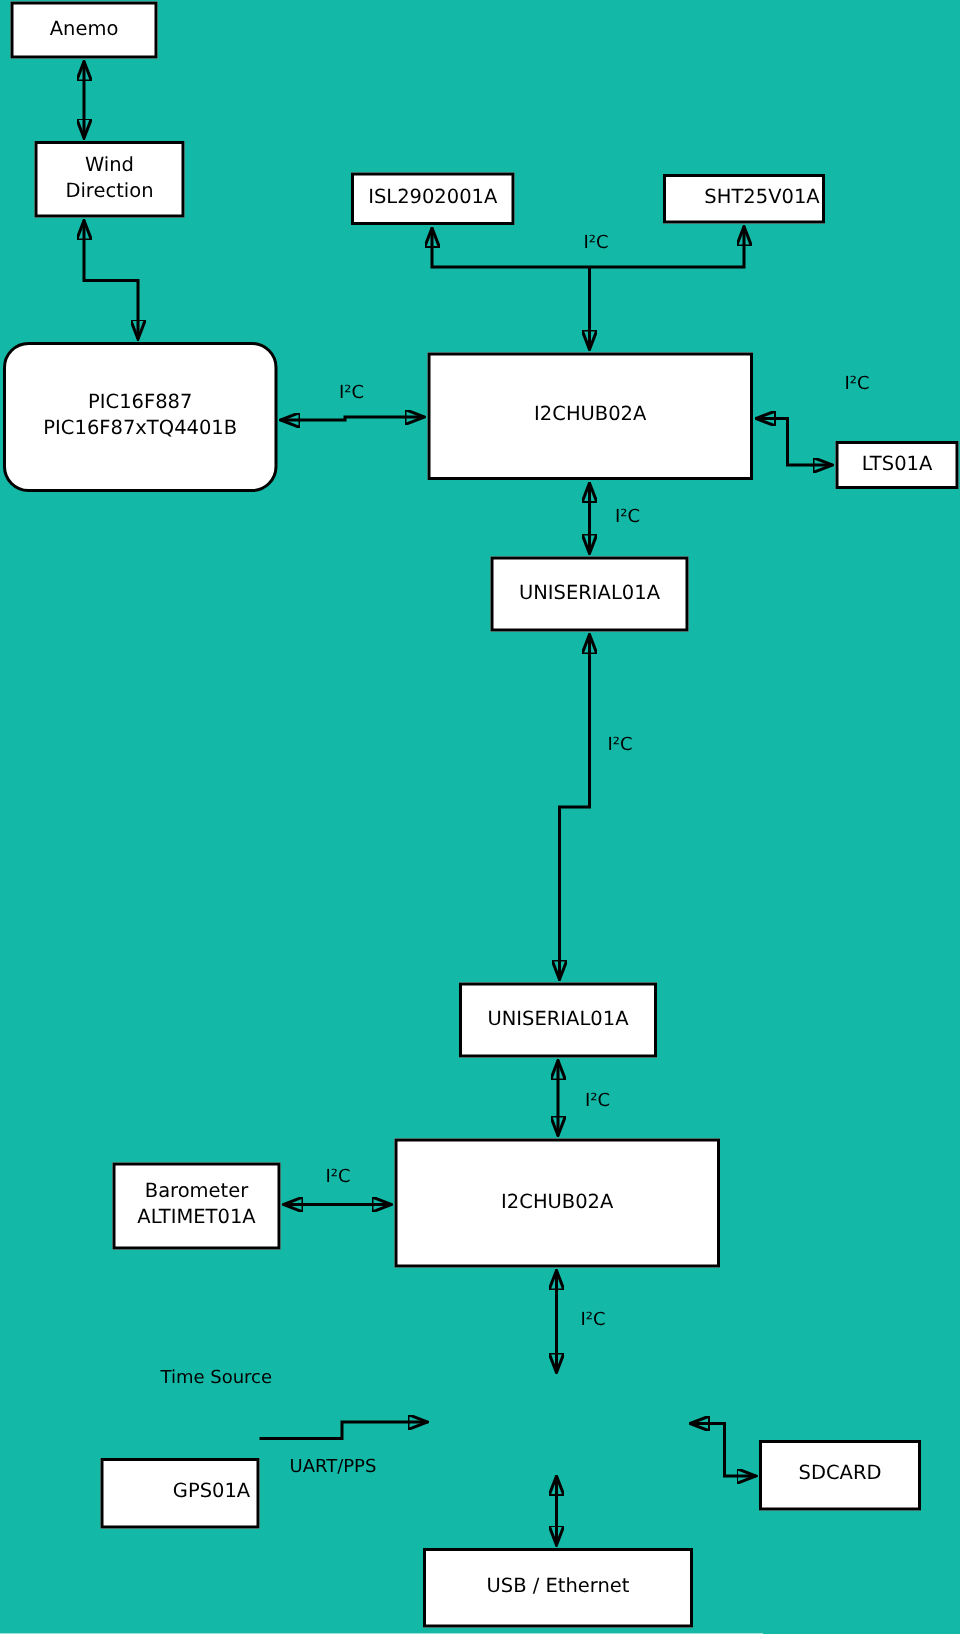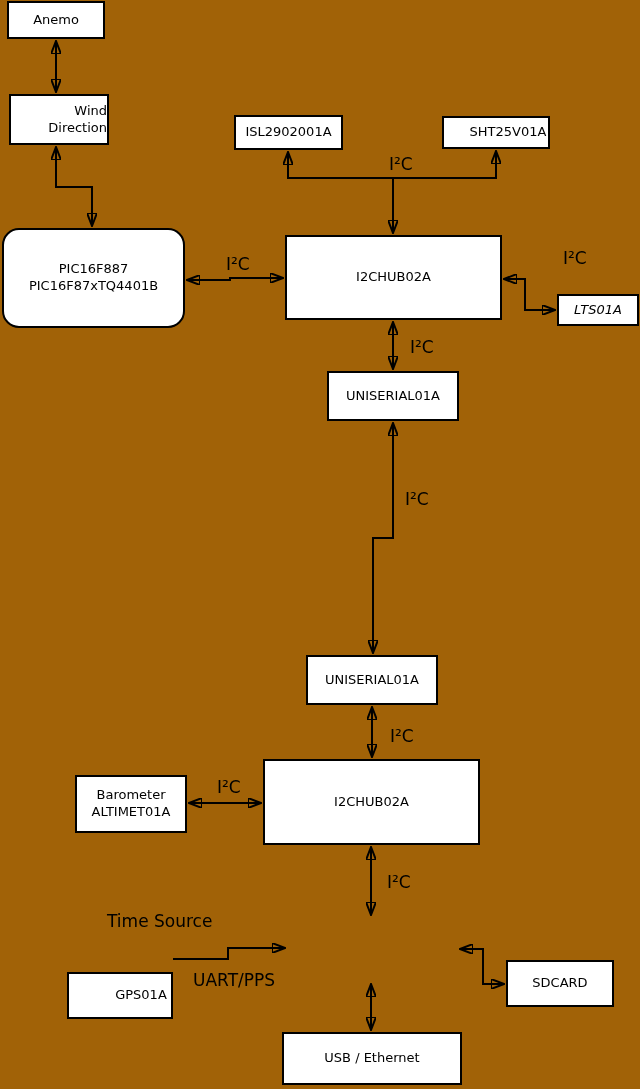--- a/index.html
+++ b/index.html
@@ -5,63 +5,63 @@
   html, body {
     margin: 0;
     padding: 0;
     background: #ffffff;
     font-family: "DejaVu Sans", sans-serif;
   }
   #canvas {
     position: relative;
     width: 640px;
     height: 1089px;
-    background: #a16207;
+    background: #14b8a6;
     overflow: hidden;
   }
   .node {
     position: absolute;
     box-sizing: border-box;
     border: 2px solid #000000;
     background: #ffffff;
     display: flex;
     flex-direction: column;
     align-items: center;
     justify-content: center;
     font-size: 13px;
     line-height: 1.3;
     color: #000000;
     text-align: center;
     white-space: nowrap;
   }
   .edge-label {
     position: absolute;
-    font-size: 17px;
+    font-size: 12px;
     color: #000000;
     white-space: nowrap;
   }
   #edges {
     position: absolute;
     left: 0;
     top: 0;
     pointer-events: none;
   }
   #edges path {
     fill: none;
     stroke: #000000;
     stroke-width: 2;
   }
   
   .n-anemo        { left: 7px;   top: 1px;    width: 98px;  height: 38px; }
-  .n-wind         { left: 9px;   top: 94px;   width: 100px; height: 51px; align-items: flex-end; }
+  .n-wind         { left: 23px;   top: 94px;   width: 100px; height: 51px; }
   .n-pic          { left: 2px;   top: 228px;  width: 183px; height: 100px; border-radius: 17px; }
   .n-isl          { left: 234px; top: 115px;  width: 109px; height: 35px; }
   .n-sht          { left: 442px; top: 116px;  width: 108px; height: 33px; padding-left: 24px; }
   .n-hub1         { left: 285px; top: 235px;  width: 217px; height: 85px; }
-  .n-lts          { left: 557px; top: 294px;  width: 82px;  height: 32px; font-style: italic; }
+  .n-lts          { left: 557px; top: 294px;  width: 82px;  height: 32px; }
   .n-uni1         { left: 327px; top: 371px;  width: 132px; height: 50px; }
   .n-uni2         { left: 306px; top: 655px;  width: 132px; height: 50px; }
   .n-hub2         { left: 263px; top: 759px;  width: 217px; height: 86px; }
   .n-baro         { left: 75px;  top: 775px;  width: 112px; height: 58px; }
   .n-armpc        { left: 287px; top: 917px;  width: 171px; height: 65px; }
   .n-gps          { left: 67px;  top: 972px;  width: 106px; height: 47px; padding-left: 42px; }
   .n-sdcard       { left: 506px; top: 960px;  width: 108px; height: 47px; }
   .n-usb          { left: 282px; top: 1032px; width: 180px; height: 53px; }
   
   .l-i2c-top      { left: 389px; top: 154px; }

